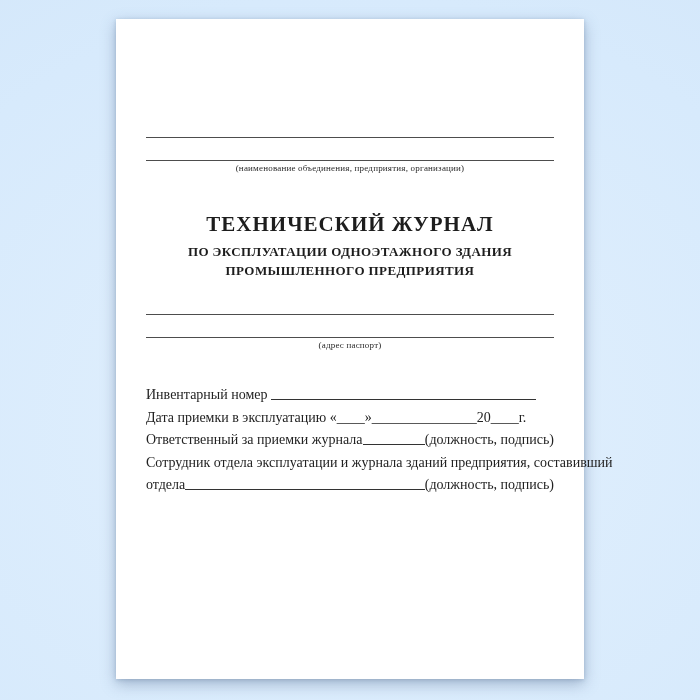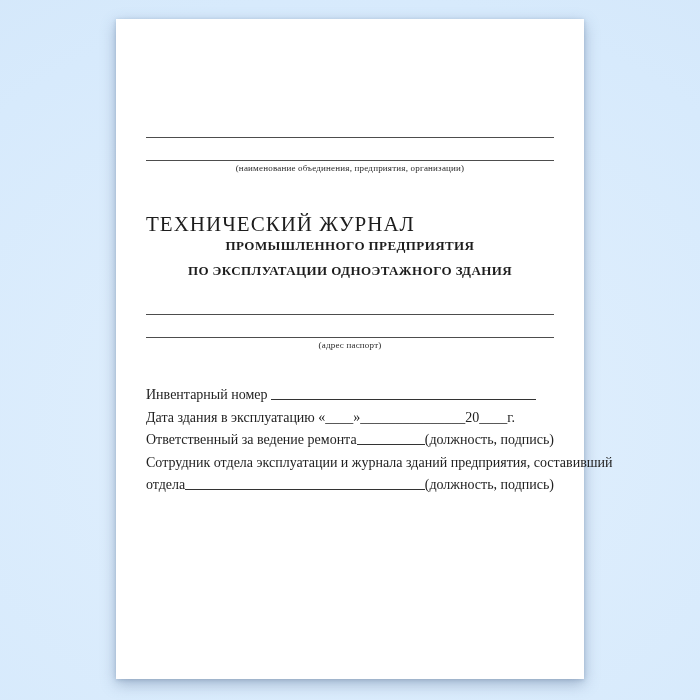--- a/index.html
+++ b/index.html
@@ -39,24 +39,24 @@
   .caption {
     margin-top: 2px;
     text-align: center;
     font-size: 9px;
     line-height: 11px;
     color: #2a2a2a;
     letter-spacing: 0.2px;
   }
   .title-main {
     margin-top: 38px;
-    text-align: left;
+    text-align: center;
     font-size: 21px;
     line-height: 24px;
-    font-weight: normal;
+    font-weight: bold;
     letter-spacing: 1px;
     color: #1d1d1d;
   }
   .title-sub {
     text-align: center;
     font-size: 13px;
     line-height: 19px;
     font-weight: bold;
     letter-spacing: 0.4px;
     color: #1d1d1d;
@@ -95,43 +95,43 @@
 <div class="canvas">
   <div class="page">
 
     <div class="org-section">
       <div class="rule"></div>
       <div class="rule"></div>
       <div class="caption">(наименование объединения, предприятия, организации)</div>
     </div>
 
     <div class="title-main">ТЕХНИЧЕСКИЙ ЖУРНАЛ</div>
+    <div class="title-sub first">ПО ЭКСПЛУАТАЦИИ ОДНОЭТАЖНОГО ЗДАНИЯ</div>
     <div class="title-sub">ПРОМЫШЛЕННОГО ПРЕДПРИЯТИЯ</div>
-    <div class="title-sub first">ПО ЭКСПЛУАТАЦИИ ОДНОЭТАЖНОГО ЗДАНИЯ</div>
 
     <div class="addr-section">
       <div class="rule"></div>
       <div class="rule"></div>
       <div class="caption">(адрес паспорт)</div>
     </div>
 
     <div class="form-section">
 
       <div class="form-line">
         <span class="label">Инвентарный номер </span>
         <span class="fill short-end"></span>
       </div>
 
       <div class="form-line">
-        <span class="text">Дата здания в эксплуатацию «____»_______________20____г.</span>
+        <span class="text">Дата приемки в эксплуатацию «____»_______________20____г.</span>
       </div>
 
 
       <div class="form-line">
-        <span class="label">Ответственный за ведение ремонта</span>
+        <span class="label">Ответственный за приемки журнала</span>
         <span class="fill"></span>
         <span class="suffix">(должность, подпись)</span>
       </div>
 
       <div class="form-line">
         <span class="text">Сотрудник отдела эксплуатации и журнала зданий предприятия, составивший</span>
       </div>
 
       <div class="form-line">
         <span class="label">отдела</span>

